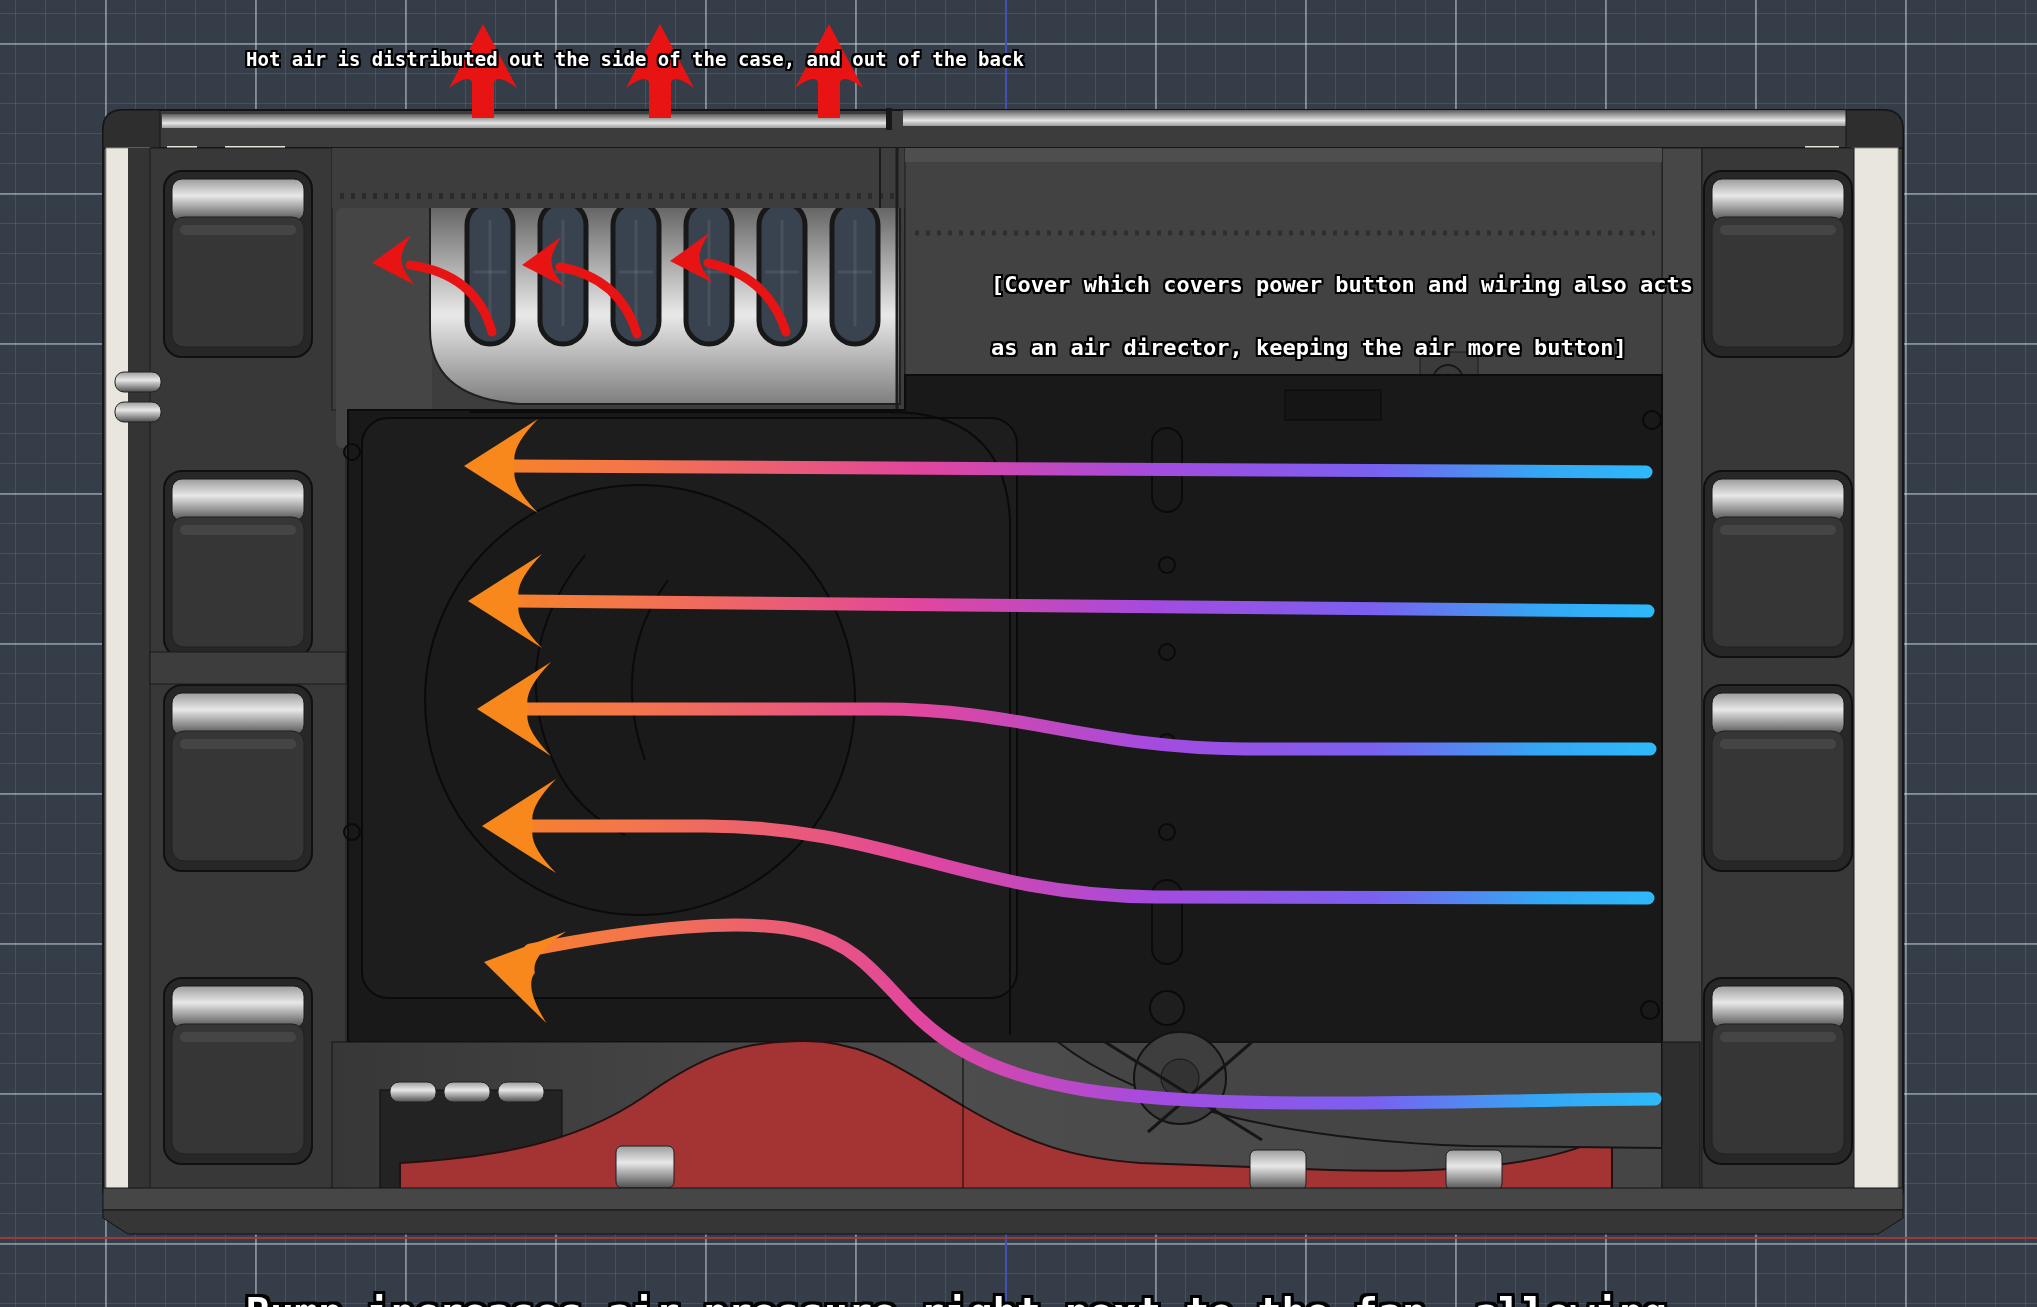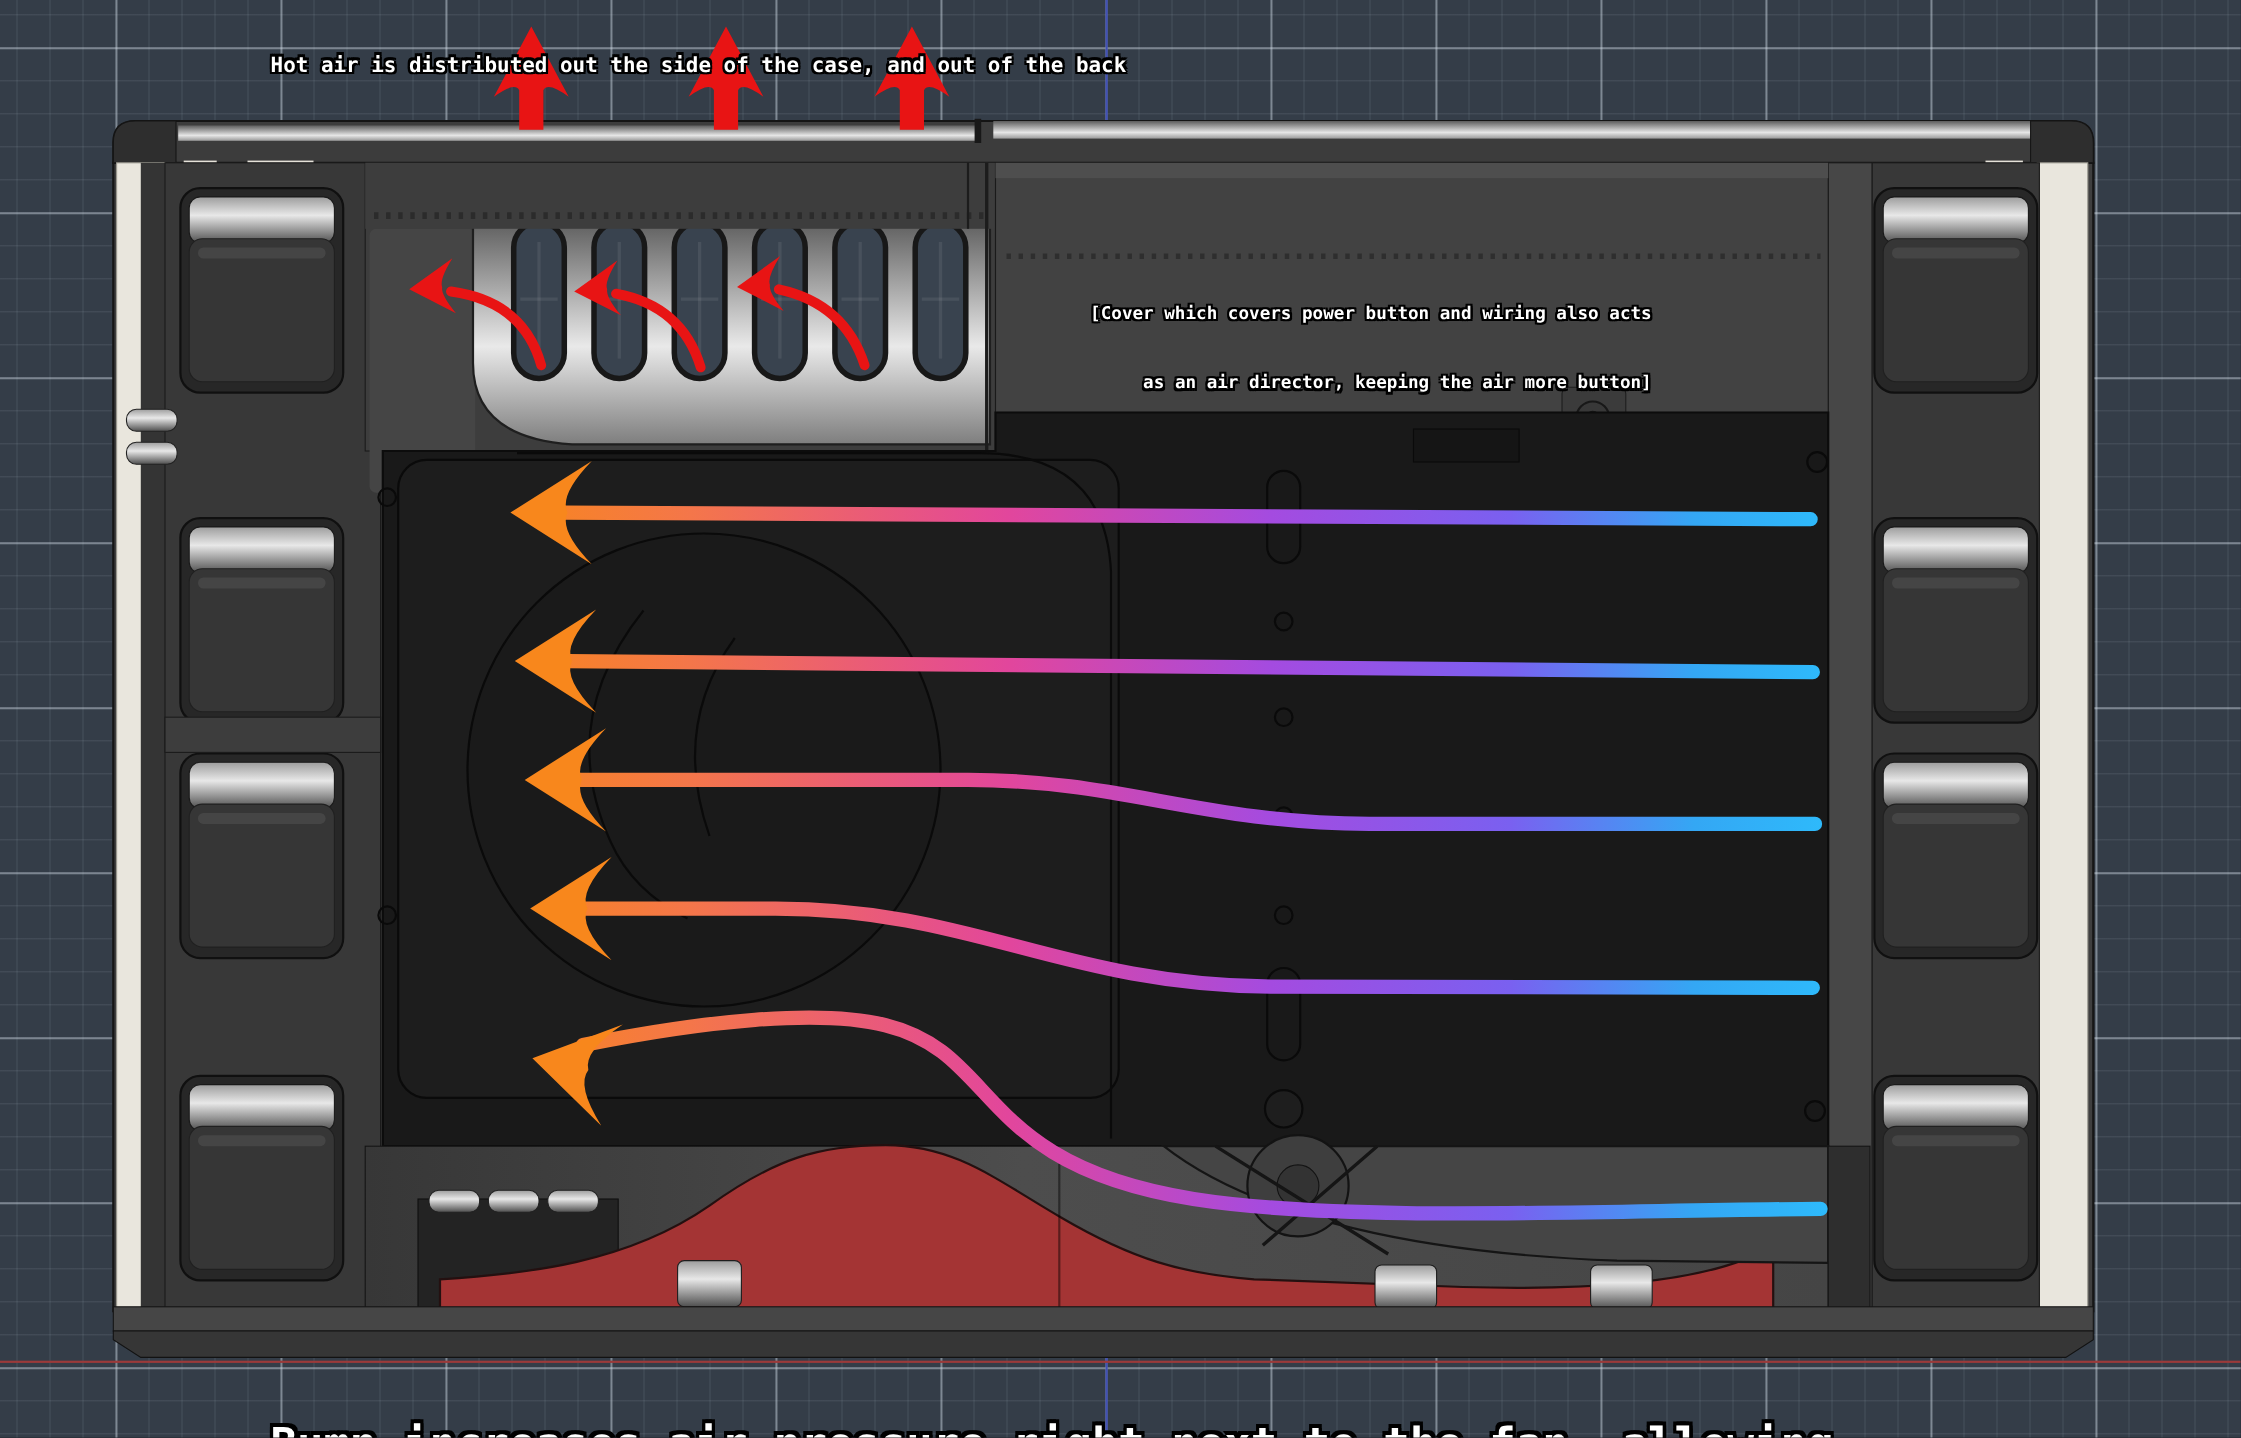--- a/index.html
+++ b/index.html
@@ -19,21 +19,21 @@
   .axis{position:absolute;z-index:1;}
   #axis-y{left:1005px;top:0;width:2px;height:1307px;background:#4150b5;}
   #axis-x{left:0;top:1237px;width:2037px;height:2px;background:#9b3a3a;}
   svg#scene{position:absolute;left:0;top:0;z-index:2;}
   .note{
     position:absolute;z-index:5;color:#fff;font-weight:bold;white-space:pre;
     text-shadow:-2px -2px 0 #000,2px -2px 0 #000,-2px 2px 0 #000,2px 2px 0 #000,
                 -2px 0 0 #000,2px 0 0 #000,0 -2px 0 #000,0 2px 0 #000;
   }
   #note-top{left:246px;top:4px;font-size:19px;line-height:22px;}
-  #note-cover{left:991px;top:232px;font-size:16px;line-height:21px;text-align:right;}
+  #note-cover{left:991px;top:232px;font-size:22px;line-height:21px;}
   #note-bump{left:246px;top:1206px;font-size:40px;line-height:43px;
     text-shadow:-3px -3px 0 #000,3px -3px 0 #000,-3px 3px 0 #000,3px 3px 0 #000,
                 -3px 0 0 #000,3px 0 0 #000,0 -3px 0 #000,0 3px 0 #000;}
 </style>
 </head>
 <body>
 
 <div id="stage">
   <div class="axis" id="axis-y"></div>
   <div class="axis" id="axis-x"></div>

